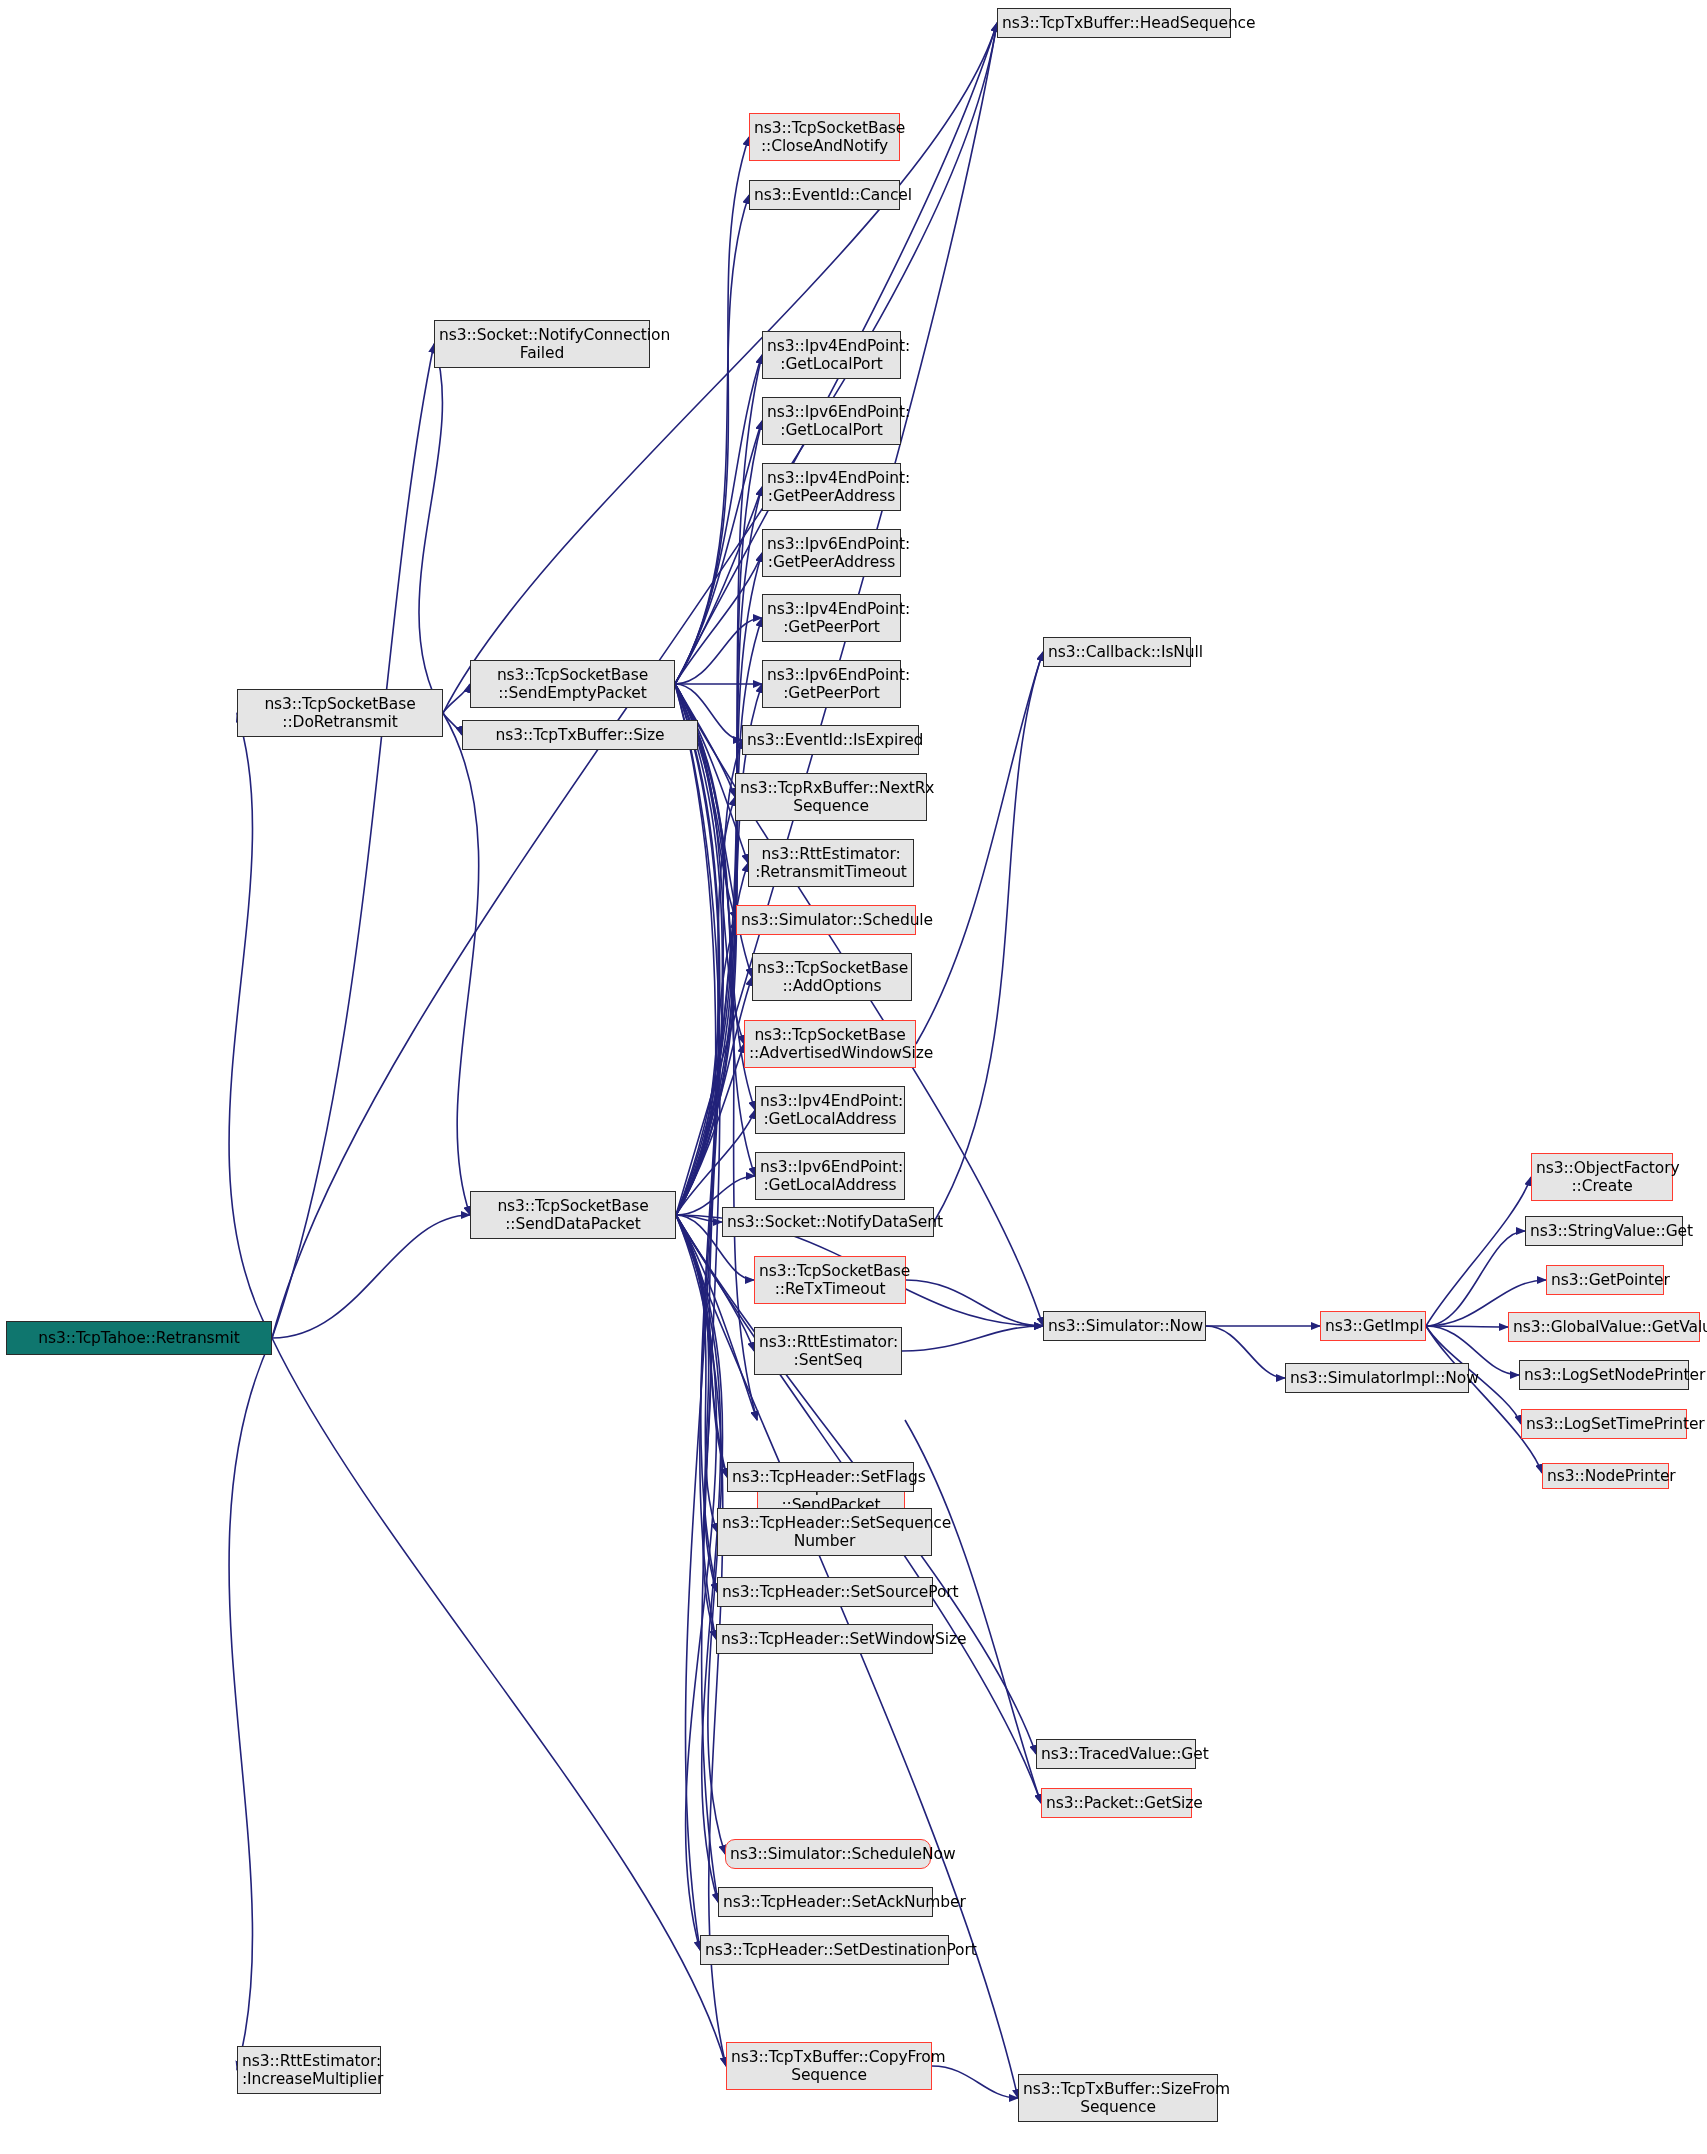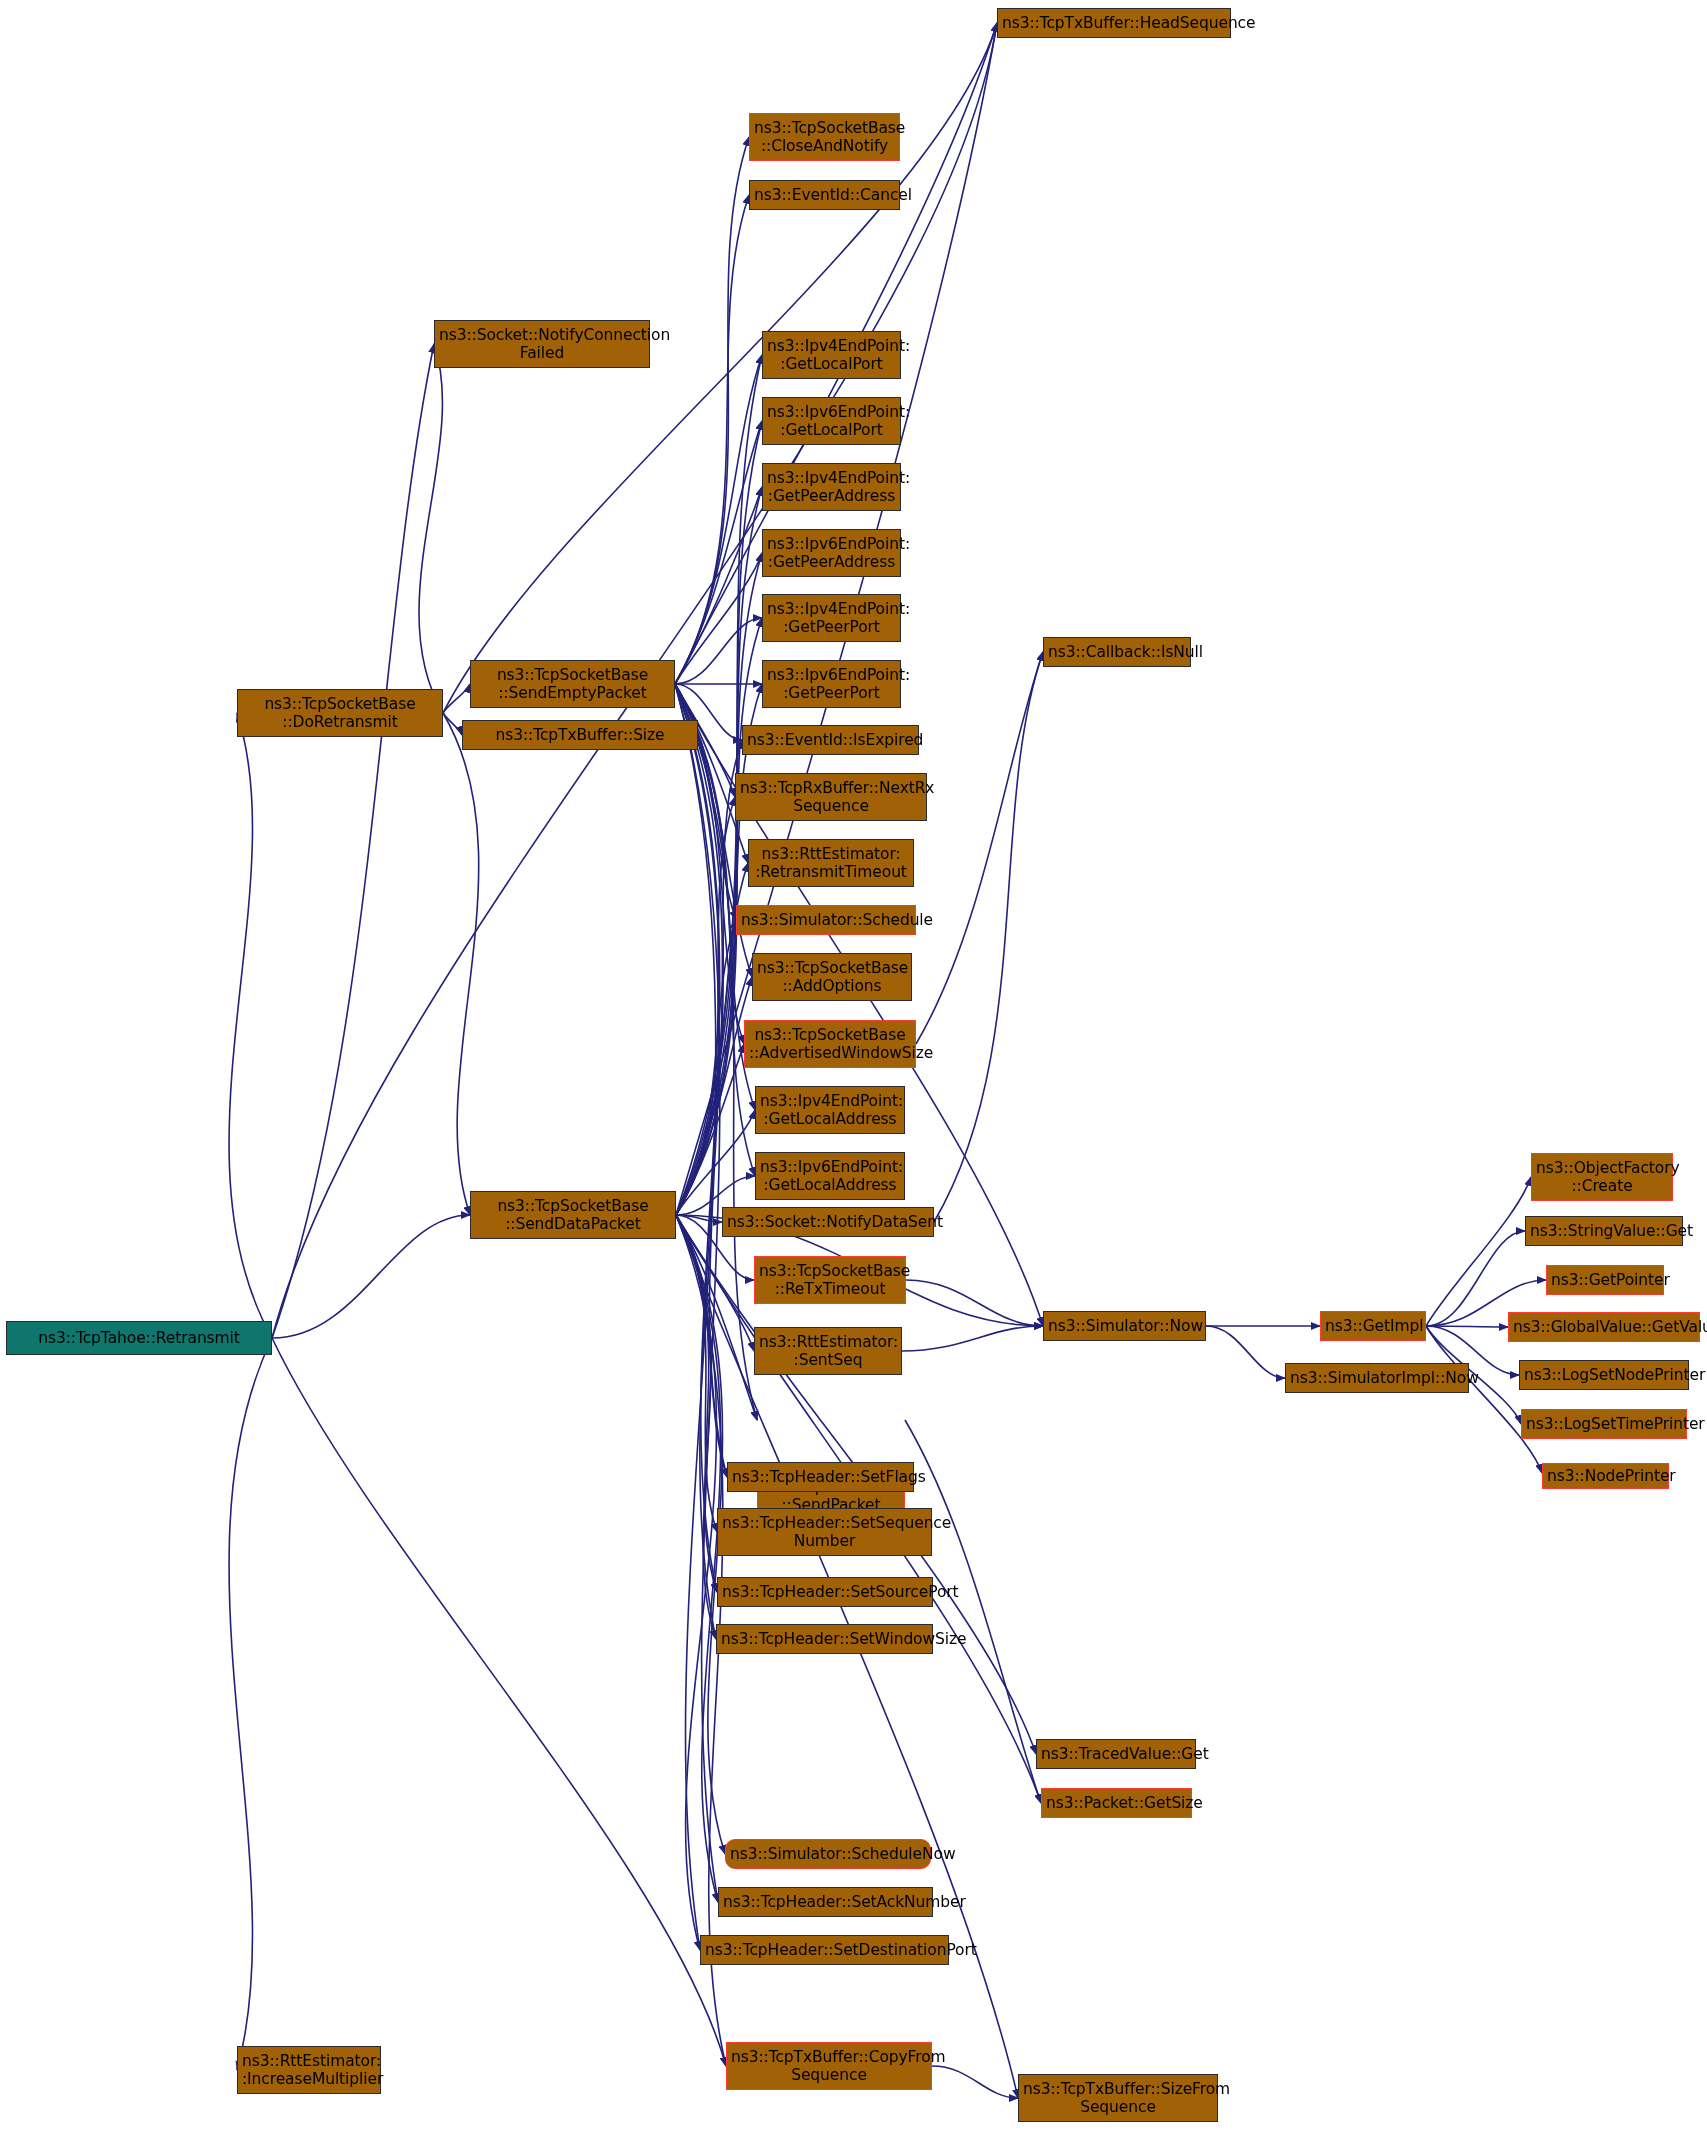--- a/index.html
+++ b/index.html
@@ -1,20 +1,20 @@
 <!DOCTYPE html>
 <html><head>
 <meta charset="utf-8">
 <style>
   html,body{margin:0;padding:0;background:#ffffff;}
   #canvas{position:relative;width:1707px;height:2154px;background:#ffffff;
           font-family:"DejaVu Sans","Liberation Sans",sans-serif;overflow:hidden;}
   #edges{position:absolute;left:0;top:0;width:1707px;height:2154px;}
   .node{position:absolute;box-sizing:border-box;display:flex;align-items:center;
-        justify-content:center;text-align:center;background:#a16207;
+        justify-content:center;text-align:center;background:#e5e5e5;
         border:1px solid #2b2b2b;font-size:15.5px;line-height:1.18;color:#000000;
         padding:2px 4px;white-space:pre-line;letter-spacing:-0.1px;}
   .node.red{border:1px solid #ff3b30;}
   .node.root{background:#0f766e;border:1px solid #2b2b2b;}
   .node .lbl{display:block;width:100%;}
 </style>
 </head>
 <body>
 
 <div id="canvas">

